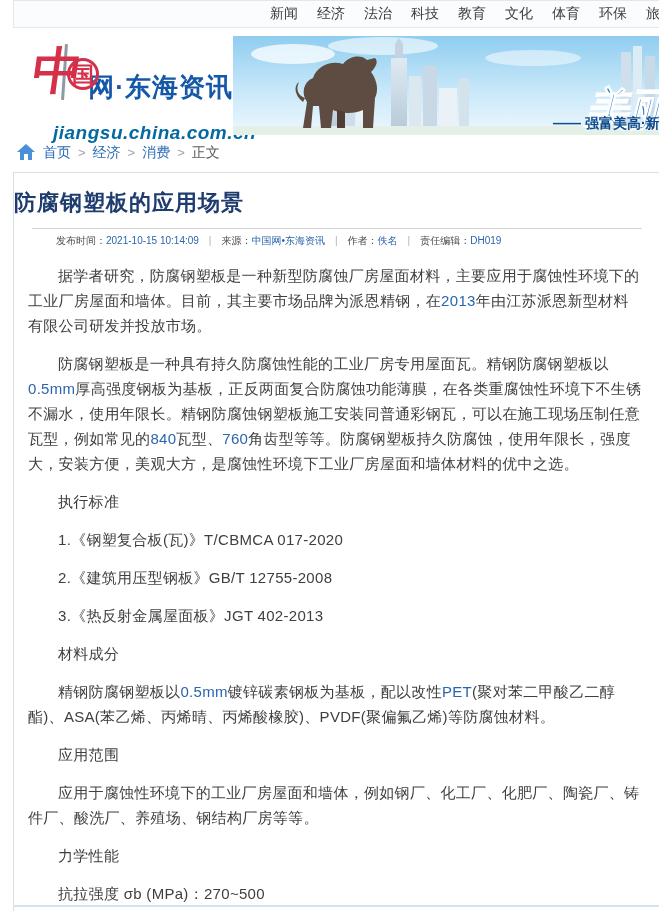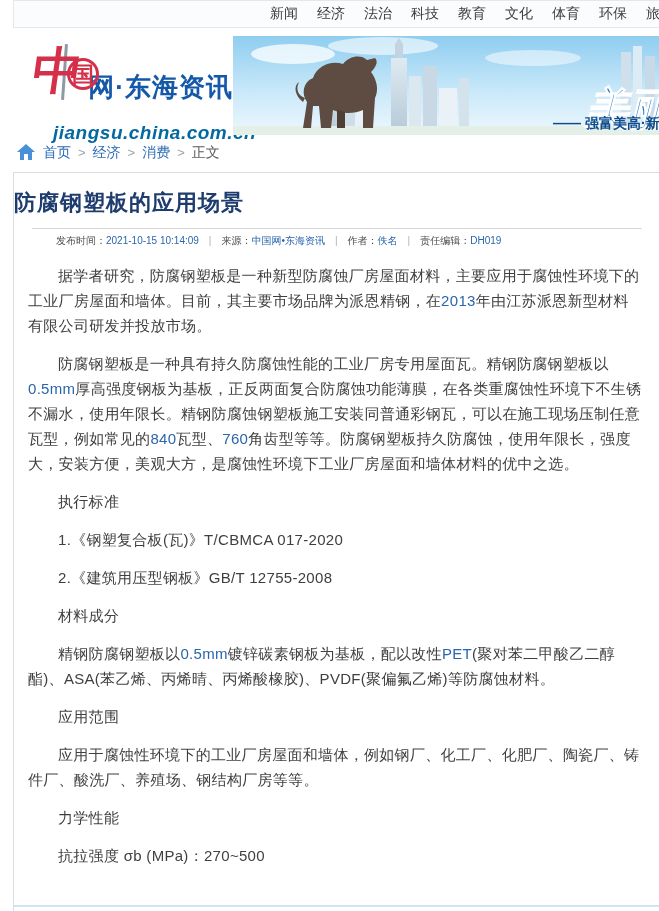--- a/index.html
+++ b/index.html
@@ -173,20 +173,21 @@
 
 <div class="content-box">
   <div class="article-title">防腐钢塑板的应用场景</div>
   <div class="meta" id="meta-row"><span class="meta-label">发布时间：</span><span class="meta-value">2021-10-15 10:14:09</span><span class="meta-sep">|</span><span class="meta-label">来源：</span><span class="meta-value">中国网•东海资讯</span><span class="meta-sep">|</span><span class="meta-label">作者：</span><span class="meta-value">佚名</span><span class="meta-sep">|</span><span class="meta-label">责任编辑：</span><span class="meta-value">DH019</span></div>
   <div class="article-body" id="article-body">
       <p><span>据学者研究，防腐钢塑板是一种新型防腐蚀厂房屋面材料，主要应用于腐蚀性环境下的工业厂房屋面和墙体。目前，其主要市场品牌为派恩精钢，在</span><span class="tok-blue">2013</span><span>年由江苏派恩新型材料有限公司研发并投放市场。</span></p>
       <p><span>防腐钢塑板是一种具有持久防腐蚀性能的工业厂房专用屋面瓦。精钢防腐钢塑板以</span><span class="tok-blue">0.5mm</span><span>厚高强度钢板为基板，正反两面复合防腐蚀功能薄膜，在各类重腐蚀性环境下不生锈不漏水，使用年限长。精钢防腐蚀钢塑板施工安装同普通彩钢瓦，可以在施工现场压制任意瓦型，例如常见的</span><span class="tok-blue">840</span><span>瓦型、</span><span class="tok-blue">760</span><span>角齿型等等。防腐钢塑板持久防腐蚀，使用年限长，强度大，安装方便，美观大方，是腐蚀性环境下工业厂房屋面和墙体材料的优中之选。</span></p>
       <p><span>执行标准</span></p>
       <p><span>1.《钢塑复合板(瓦)》T/CBMCA 017-2020</span></p>
       <p><span>2.《建筑用压型钢板》GB/T 12755-2008</span></p>
+      <p><span>3.《热反射金属屋面板》JGT 402-2013</span></p>
       <p><span>材料成分</span></p>
       <p><span>精钢防腐钢塑板以</span><span class="tok-blue">0.5mm</span><span>镀锌碳素钢板为基板，配以改性</span><span class="tok-blue">PET</span><span>(聚对苯二甲酸乙二醇酯)、ASA(苯乙烯、丙烯晴、丙烯酸橡胶)、PVDF(聚偏氟乙烯)等防腐蚀材料。</span></p>
       <p><span>应用范围</span></p>
       <p><span>应用于腐蚀性环境下的工业厂房屋面和墙体，例如钢厂、化工厂、化肥厂、陶瓷厂、铸件厂、酸洗厂、养殖场、钢结构厂房等等。</span></p>
       <p><span>力学性能</span></p>
       <p><span>抗拉强度 σb (MPa)：270~500</span></p>
     </div>
 </div>
 <div class="footer-line"></div>
 

